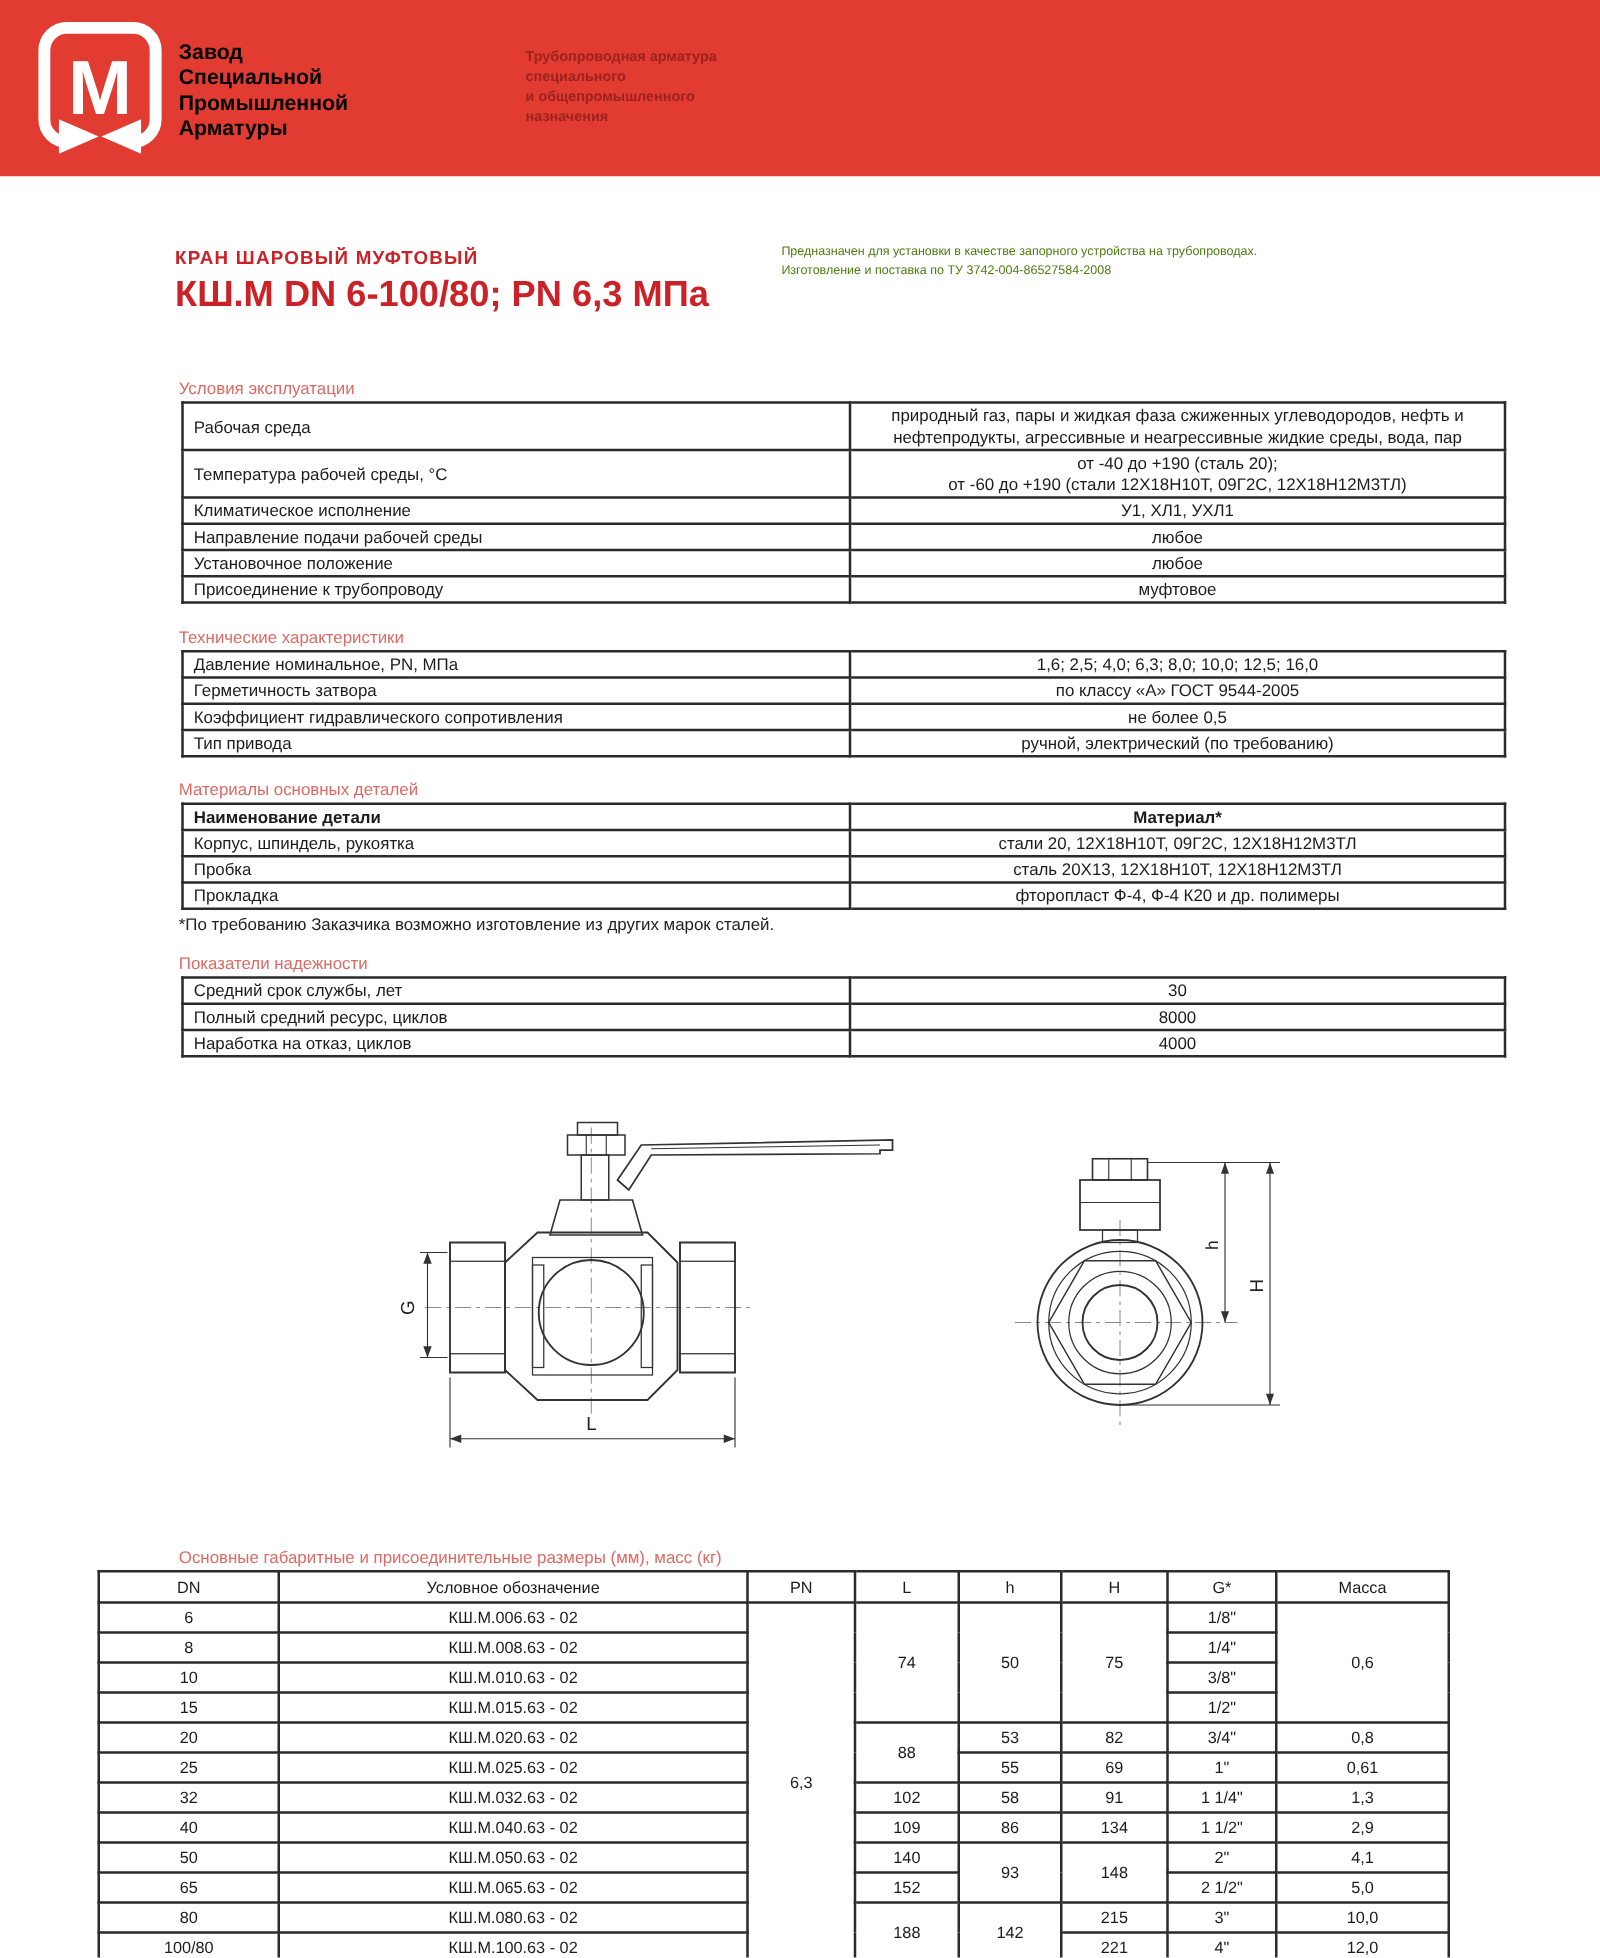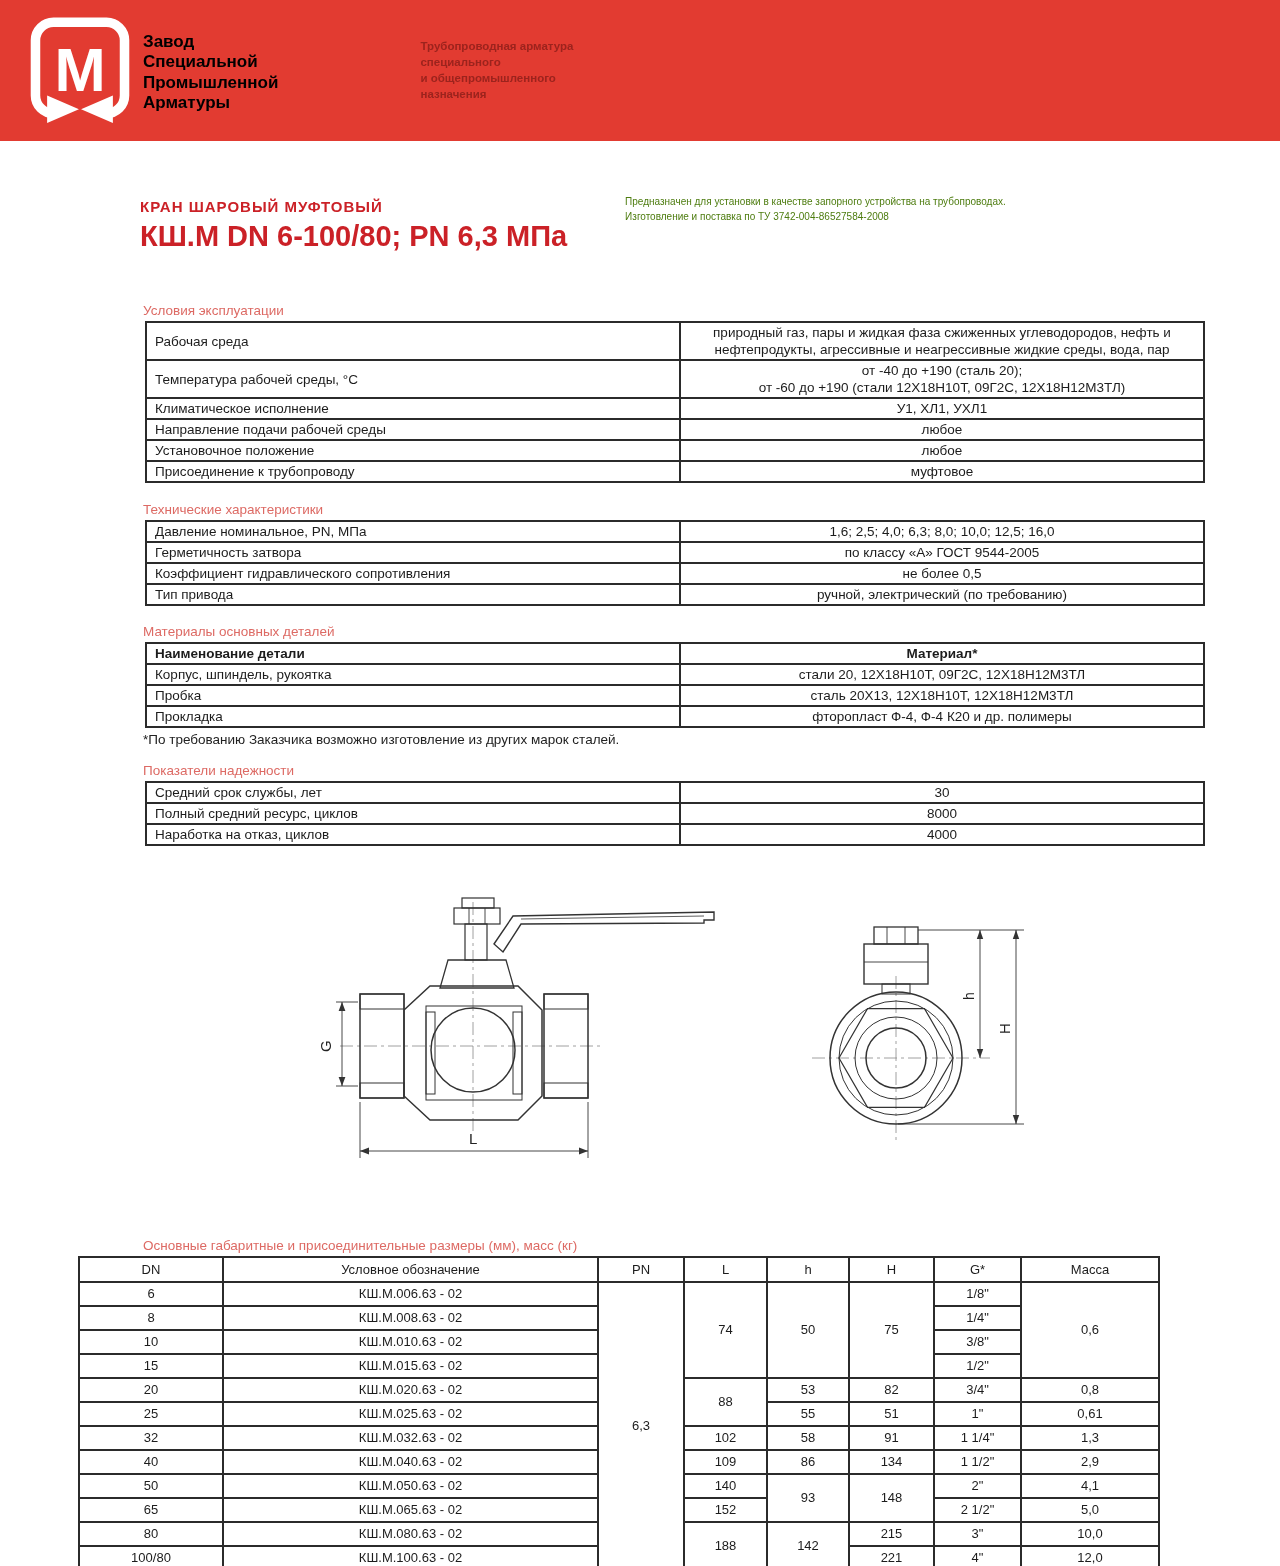--- a/index.html
+++ b/index.html
@@ -307,21 +307,21 @@
         <td rowspan="2">88</td>
         <td>53</td>
         <td>82</td>
         <td>3/4"</td>
         <td>0,8</td>
       </tr>
       <tr>
         <td>25</td>
         <td>КШ.М.025.63 - 02</td>
         <td>55</td>
-        <td>51</td>
+        <td>69</td>
         <td>1"</td>
         <td>0,61</td>
       </tr>
       <tr>
         <td>32</td>
         <td>КШ.М.032.63 - 02</td>
         <td>102</td>
         <td>58</td>
         <td>91</td>
         <td>1 1/4"</td>

